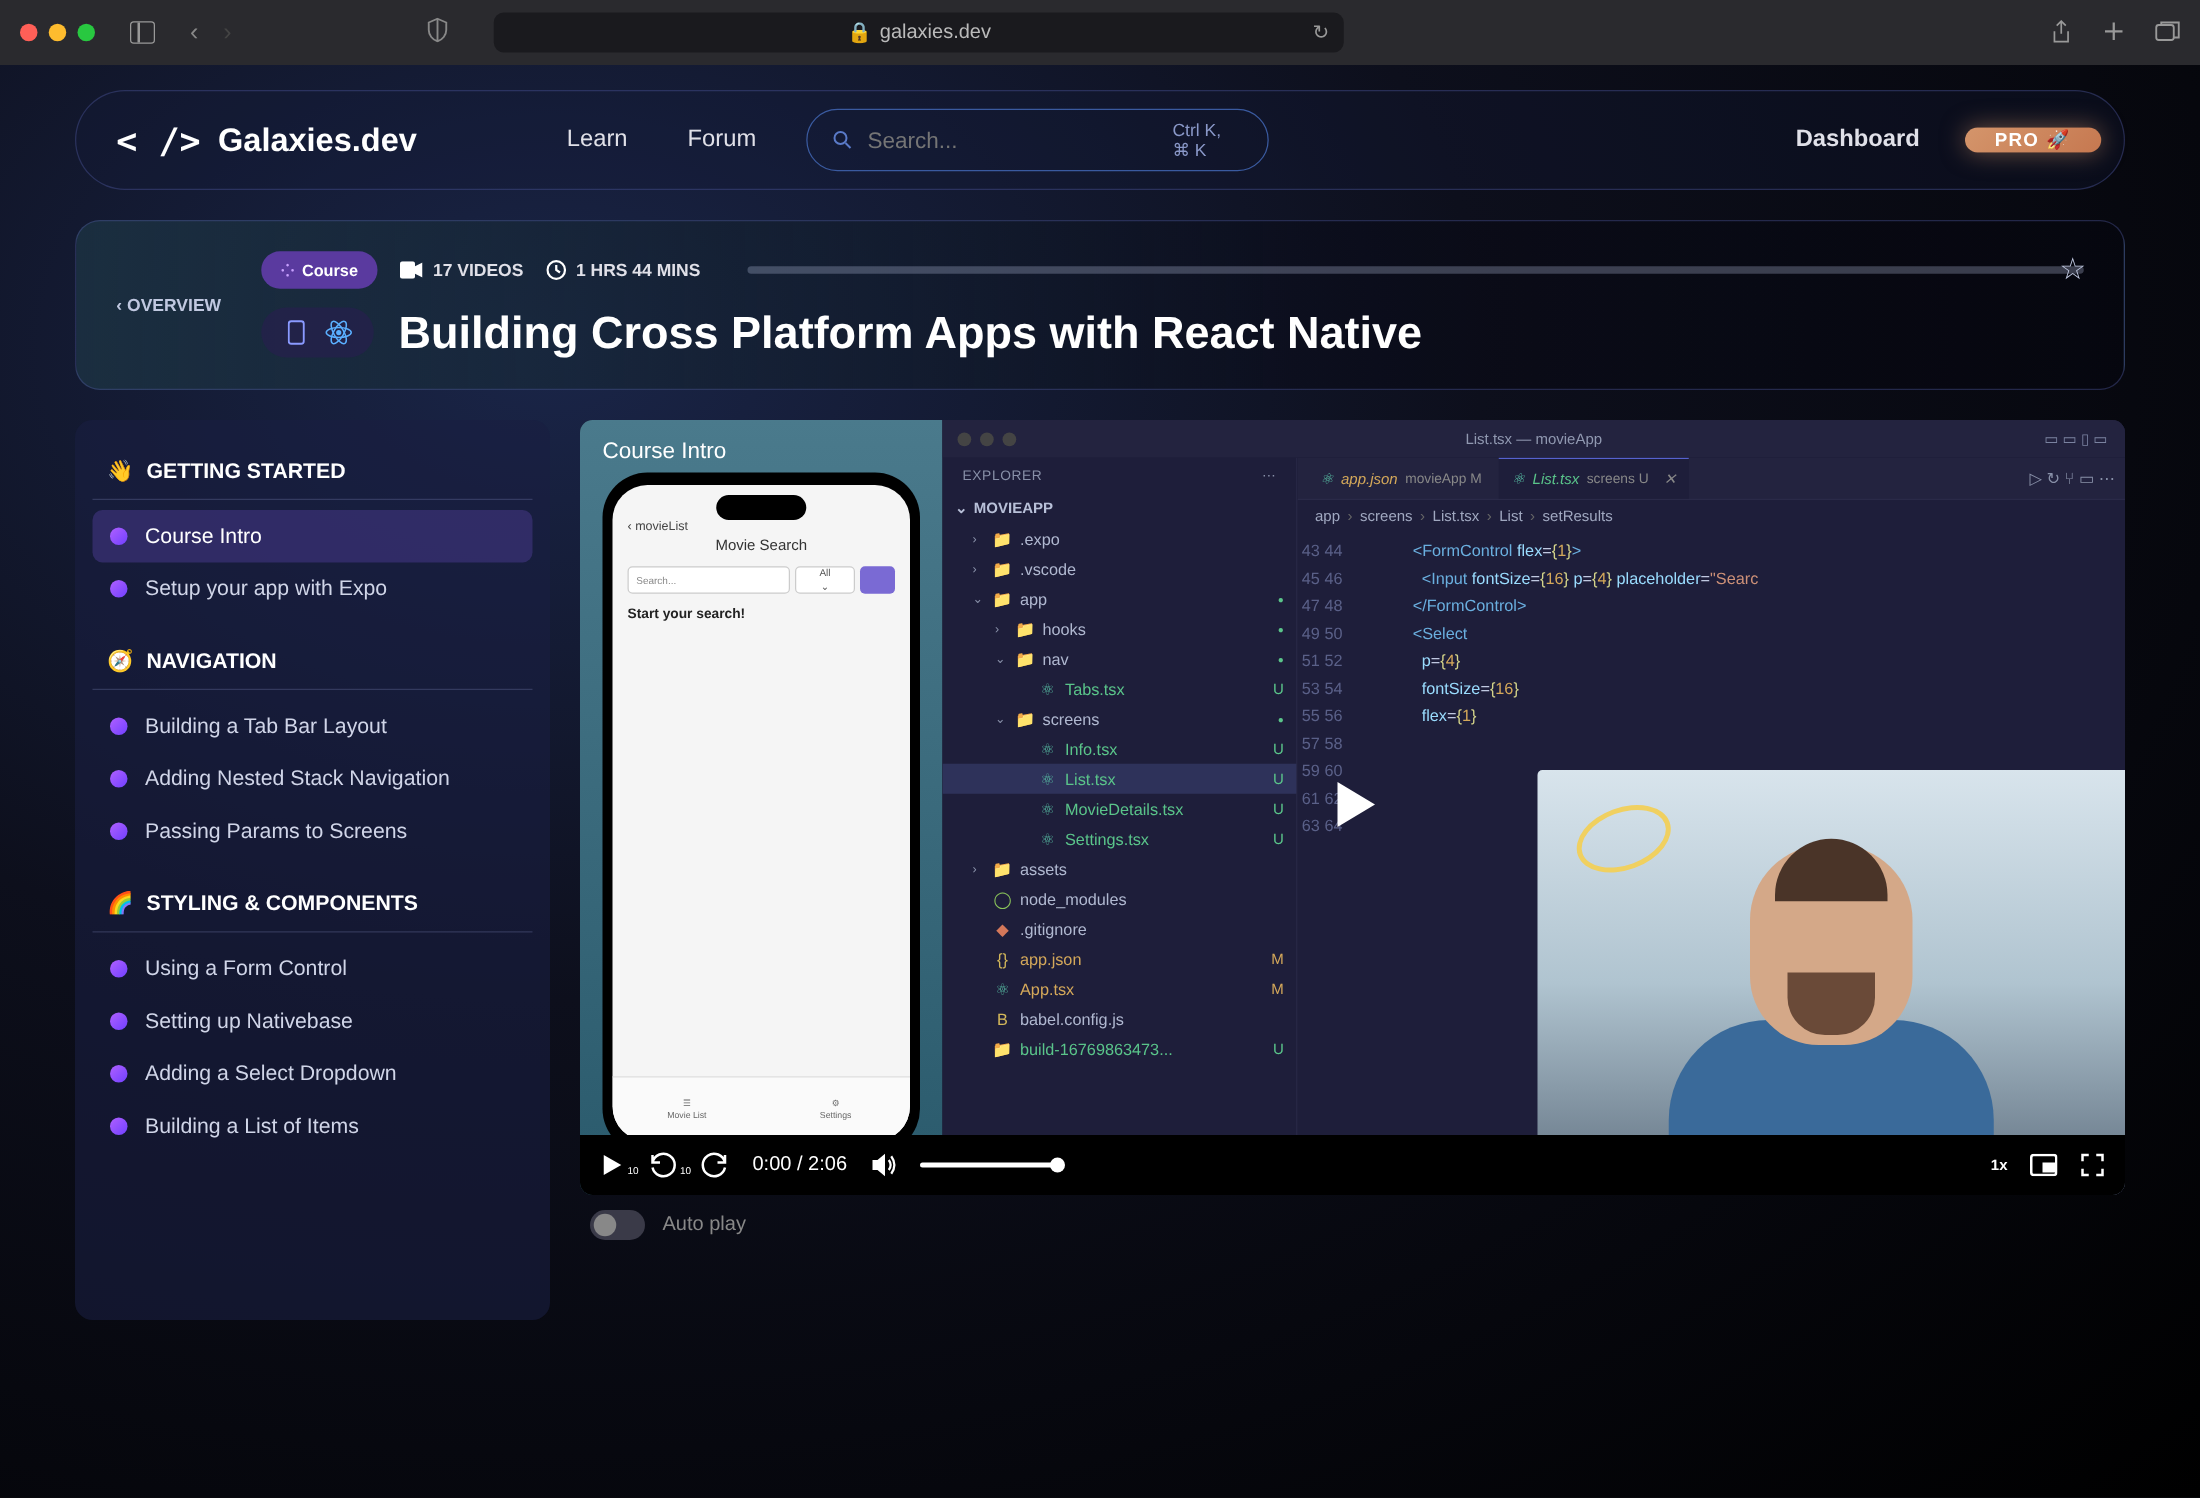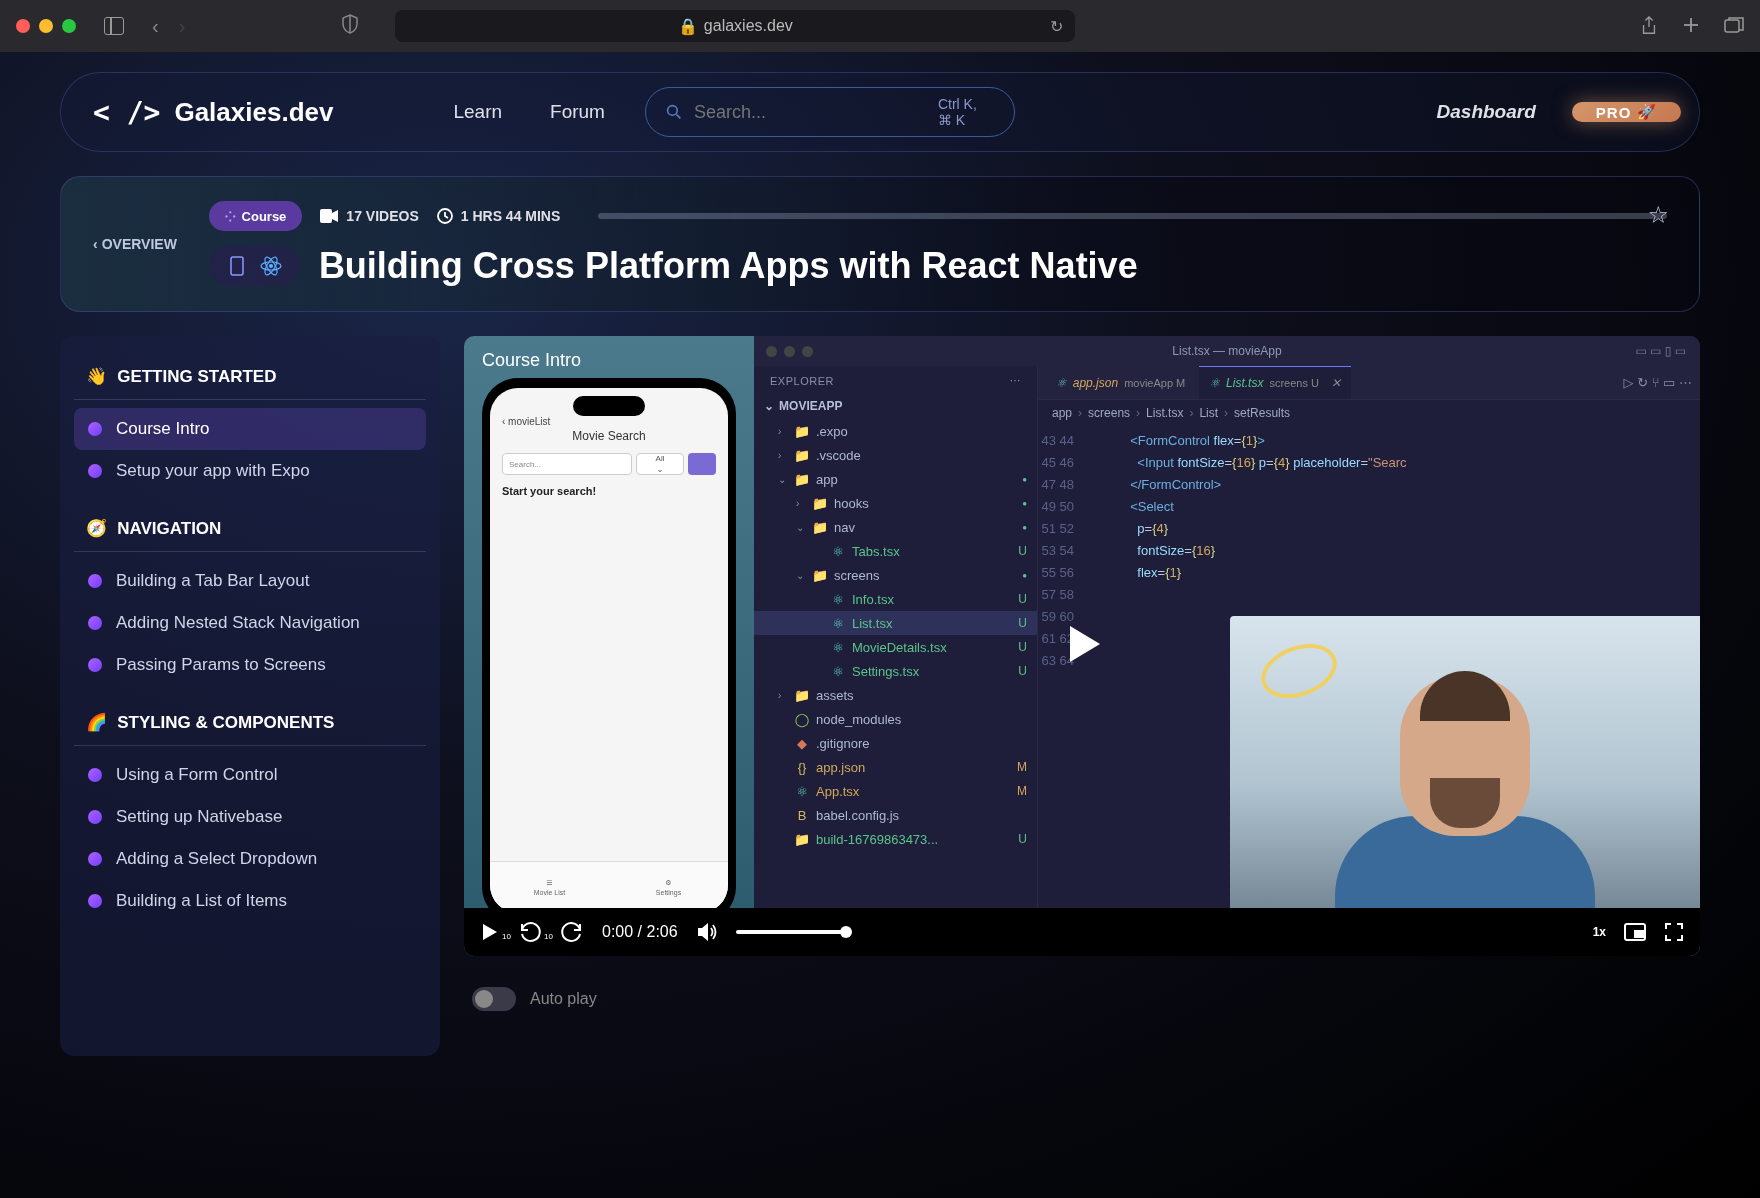--- a/index.html
+++ b/index.html
@@ -31,21 +31,21 @@
 .navbar { display: flex; align-items: center; height: 80px; border: 1px solid rgba(80,90,160,0.4); border-radius: 40px; padding: 0 18px 0 32px; gap: 40px; background: rgba(20,25,55,0.3); }
 .logo { display: flex; align-items: center; gap: 14px; }
 .logo-icon { font-size: 28px; font-weight: bold; color: #fff; font-family: monospace; }
 .logo-text { font-size: 26px; font-weight: 600; }
 .nav-links { display: flex; gap: 48px; margin-left: 80px; }
 .nav-link { color: #e0e0e8; font-size: 19px; font-weight: 500; cursor: pointer; }
 .search-box { display: flex; align-items: center; border: 1.5px solid #3a5a9f; border-radius: 30px; height: 50px; padding: 0 20px; width: 370px; gap: 12px; }
 .search-box input { background: none; border: none; outline: none; color: #7a88b8; font-size: 18px; flex: 1; }
 .search-shortcut { color: #8a98c8; font-size: 14px; }
 .nav-right { display: flex; align-items: center; gap: 36px; margin-left: auto; }
-.dashboard-link { color: #e0e0e8; font-size: 19px; font-weight: 600; font-style: italic; }
+.dashboard-link { color: #e0e0e8; font-size: 19px; font-weight: 600; }
 .pro-badge { background: linear-gradient(135deg, #d4956b, #c67850); border-radius: 30px; padding: 1px 24px; font-weight: bold; font-size: 15px; letter-spacing: 1px; display: flex; align-items: center; gap: 6px; box-shadow: 0 0 20px rgba(212,149,107,0.5); }
 
 
 .course-header-wrap { padding: 24px 60px 0; }
 .course-header { border: 1px solid rgba(80,90,160,0.4); border-radius: 20px; padding: 24px 32px; background: linear-gradient(90deg, rgba(30,55,70,0.7) 0%, rgba(20,35,45,0.5) 30%, rgba(5,5,15,0.3) 60%); display: flex; align-items: center; gap: 32px; position: relative; }
 .overview-link { color: #c0c8e0; font-size: 14px; font-weight: 600; cursor: pointer; display: flex; align-items: center; gap: 4px; }
 .course-main { flex: 1; }
 .course-meta { display: flex; align-items: center; gap: 18px; margin-bottom: 14px; }
 .course-badge { background: #5a3a9f; border-radius: 18px; padding: 6px 16px; font-size: 13px; font-weight: 600; display: flex; align-items: center; gap: 6px; }
 .course-badge-icon { color: #c8a0ff; }
@@ -145,21 +145,21 @@
 
 .video-controls { height: 48px; background: #000; display: flex; align-items: center; padding: 0 16px; gap: 18px; color: #fff; }
 .ctrl-btn { cursor: pointer; display: flex; align-items: center; }
 .time-display { font-size: 16px; font-weight: 500; }
 .volume-slider { width: 110px; height: 4px; background: #fff; border-radius: 2px; position: relative; }
 .volume-slider::after { content: ''; position: absolute; right: -6px; top: -4px; width: 12px; height: 12px; background: #fff; border-radius: 50%; }
 .ctrl-spacer { flex: 1; }
 .speed-display { font-size: 12px; font-weight: 700; }
 
 
-.autoplay-row { display: flex; align-items: center; gap: 14px; padding: 31px 8px; color: #888; }
+.autoplay-row { display: flex; align-items: center; gap: 14px; padding: 12px 8px; color: #888; }
 .toggle { width: 44px; height: 24px; background: #3a3a48; border-radius: 12px; position: relative; cursor: pointer; }
 .toggle::after { content: ''; position: absolute; left: 3px; top: 3px; width: 18px; height: 18px; background: #888; border-radius: 50%; }
 </style>
 </head>
 <body>
 
 <div class="browser-chrome">
   <div class="traffic-lights">
     <div class="traffic-light tl-red"></div>
     <div class="traffic-light tl-yellow"></div>

